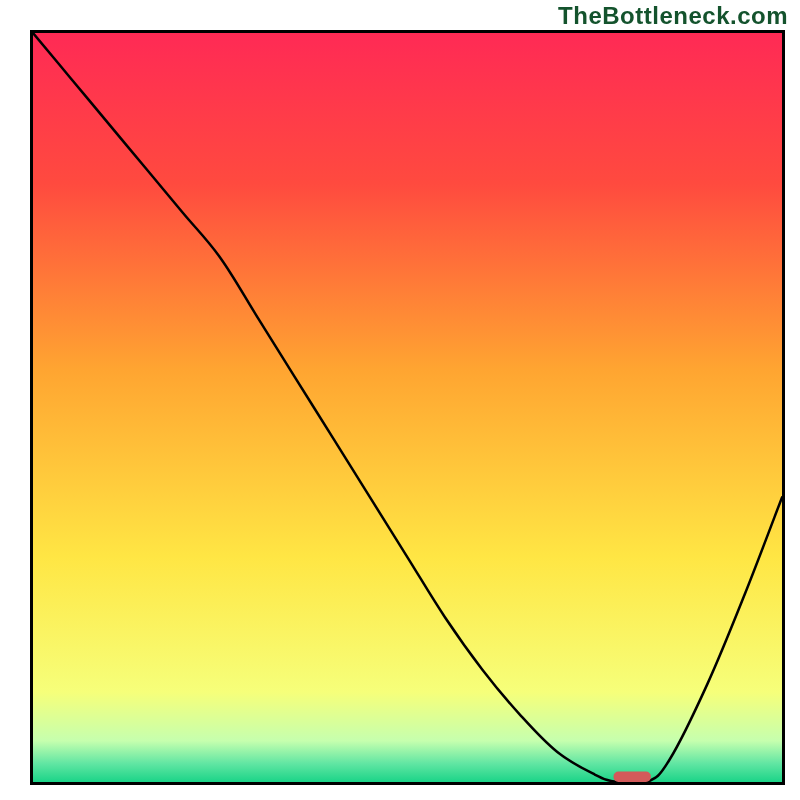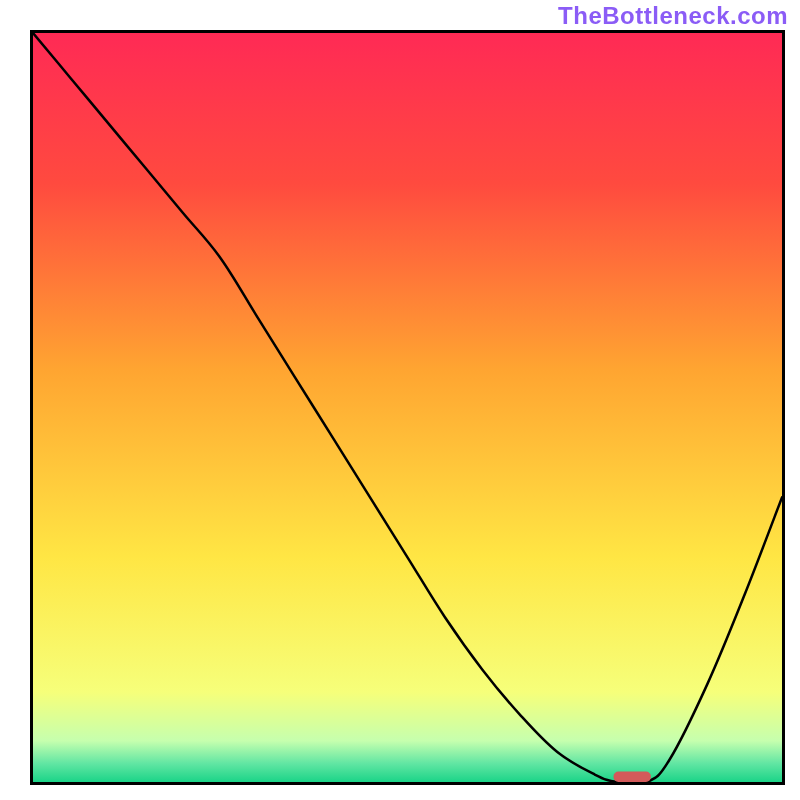--- a/index.html
+++ b/index.html
@@ -16,21 +16,21 @@
     width: 800px;
     height: 800px;
     box-sizing: border-box;
   }
   .watermark {
     position: absolute;
     top: 2px;
     right: 12px;
     font-size: 24px;
     font-weight: 600;
-    color: #8b5cf6;
+    color: #14532d;
     letter-spacing: 0.5px;
   }
   .plot-border {
     position: absolute;
     left: 30px;
     top: 30px;
     width: 755px;
     height: 755px;
     border: 3px solid #000;
     box-sizing: border-box;

